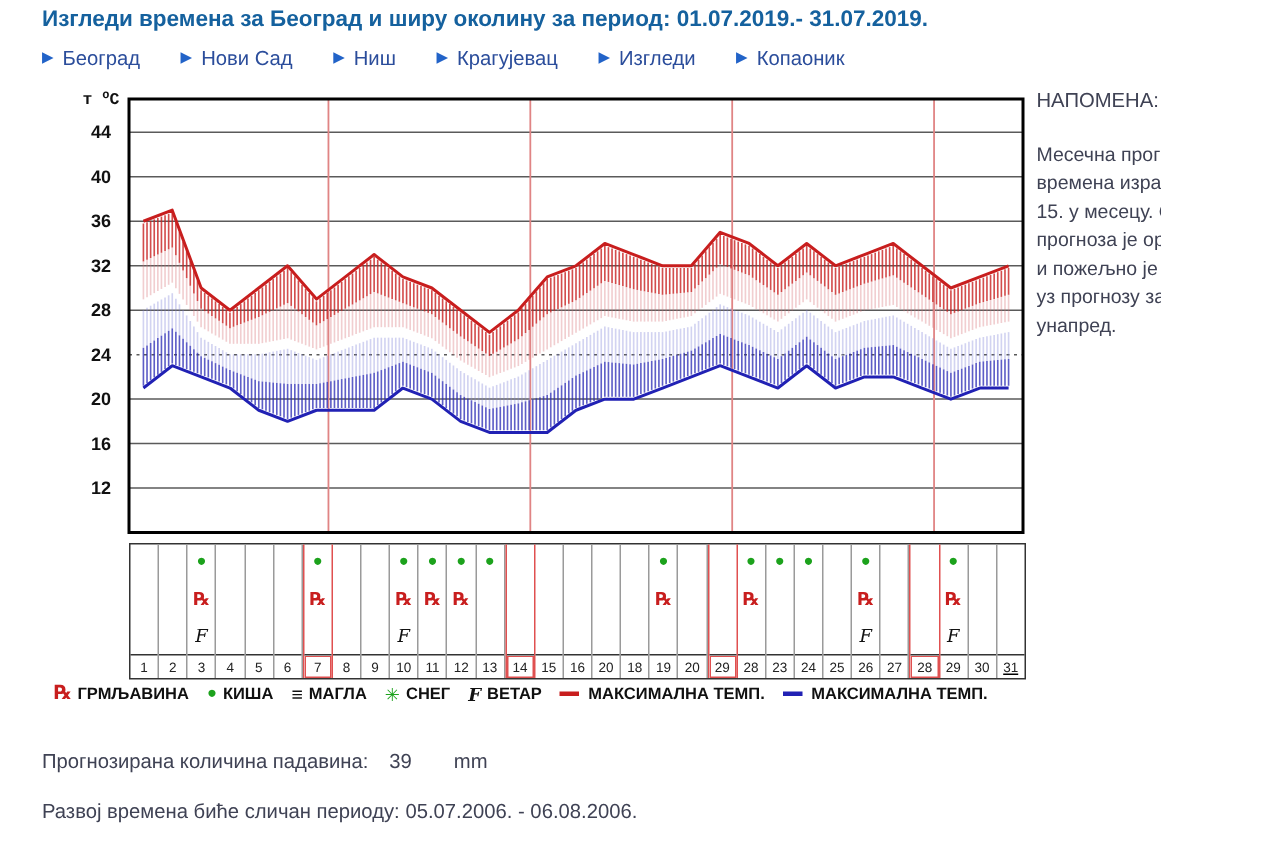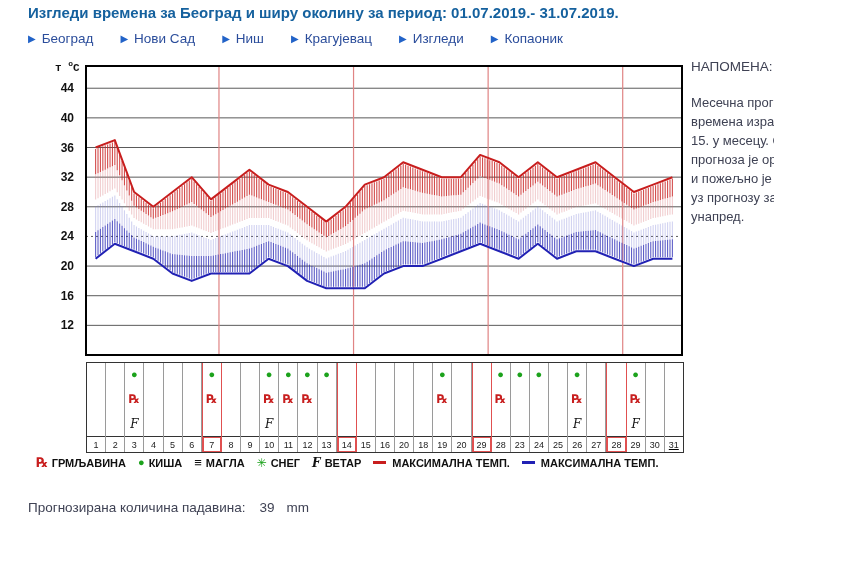--- a/index.html
+++ b/index.html
@@ -42,21 +42,21 @@
   .legend-sym.thunder{color:#c81e1e;font-size:13px;font-family:"DejaVu Sans",sans-serif;}
   .legend-sym.rain{color:#1ca21c;font-size:11px;}
   .legend-sym.fog{color:#111;font-size:13px;}
   .legend-sym.snow{color:#1ca21c;font-size:12px;font-family:"DejaVu Sans",sans-serif;}
   .legend-sym.wind{color:#111;font-size:12px;font-style:italic;font-family:"DejaVu Serif","Liberation Serif",serif;}
   .legend-dash{display:inline-block;width:13px;height:3px;margin-right:2px;}
 
   .footer-line{position:absolute;left:28px;font-size:13.5px;color:#3f4254;}
   .precip{top:500px;}
   .precip .val{margin-left:14px;}
-  .precip .unit{margin-left:12px;}
+  .precip .unit{margin-left:28px;}
   .similar{top:533px;}
 </style>
 </head>
 <body>
 
 <div class="page">
 
   <div class="title">Изгледи времена за Београд и ширу околину за период: 01.07.2019.- 31.07.2019.</div>
 
   <div class="nav" id="nav">
@@ -1417,14 +1417,18 @@
       </span>
       <span class="legend-item">
         <span class="legend-dash" style="background: rgb(33, 33, 180);"></span>
         <span>МАКСИМАЛНА ТЕМП.</span>
       </span>
     </div>
 
   <div class="footer-line precip">
     <span>Прогнозирана количина падавина:</span><span class="val">39</span><span class="unit">mm</span>
   </div>
+  <div class="footer-line similar">
+    <span>Развој времена биће сличан периоду:</span>
+    <span>05.07.2006. - 06.08.2006.</span>
+  </div>
 
 </div>
 
 </body></html>

